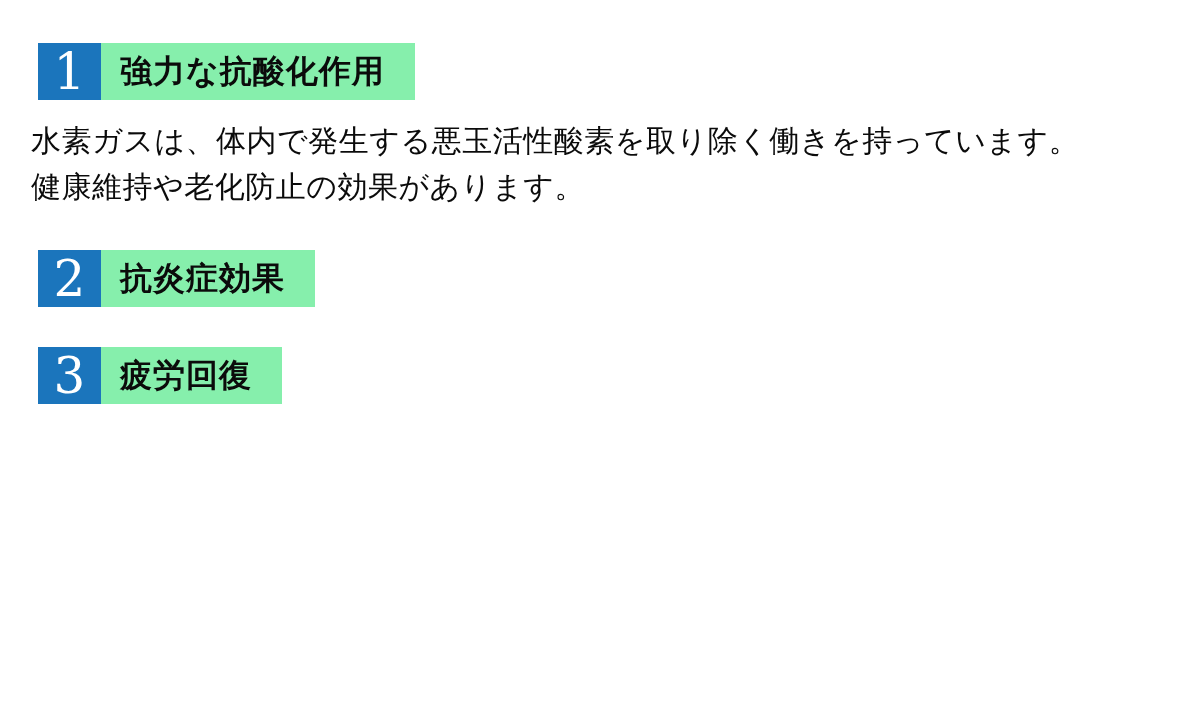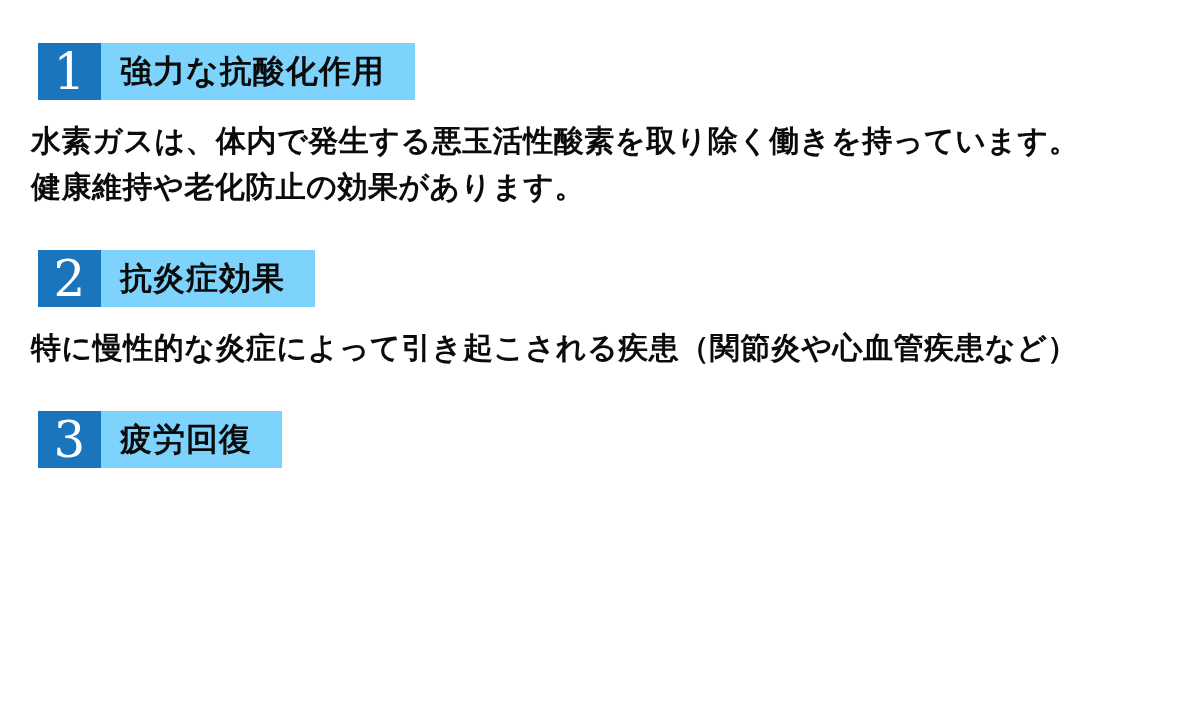--- a/index.html
+++ b/index.html
@@ -34,38 +34,38 @@
     color: #ffffff;
     font-family: "DejaVu Serif", serif;
     font-size: 50px;
     line-height: 1;
     display: flex;
     align-items: center;
     justify-content: center;
     flex: 0 0 auto;
   }
   .header-title {
-    background: #7dd3fc;
+    background: #86efac;
     display: flex;
     align-items: center;
     padding: 0 30px 0 19px;
     font-size: 32px;
     font-weight: bold;
     letter-spacing: 1px;
     color: #0b0b0b;
     white-space: nowrap;
   }
   .section-body {
     margin: 18px 0 0 31px;
     font-size: 30px;
     line-height: 46px;
     letter-spacing: 0.5px;
     color: #0b0b0b;
   }
-  .body-line { white-space: nowrap; font-weight: bold; }
+  .body-line { white-space: nowrap; }
 </style>
 </head>
 <body>
 
 <div class="page">
 
   <div class="section" id="section-1">
     <div class="section-header">
       <div class="num-badge">1</div>
       <div class="header-title">強力な抗酸化作用</div>
@@ -75,21 +75,20 @@
       <div class="body-line">健康維持や老化防止の効果があります。</div>
     </div>
   </div>
 
   <div class="section" id="section-2">
     <div class="section-header">
       <div class="num-badge">2</div>
       <div class="header-title">抗炎症効果</div>
     </div>
     <div class="section-body">
-      <div class="body-line">特に慢性的な炎症によって引き起こされる疾患（関節炎や心血管疾患など）</div>
     </div>
   </div>
 
   <div class="section" id="section-3">
     <div class="section-header">
       <div class="num-badge">3</div>
       <div class="header-title">疲労回復</div>
     </div>
   </div>
 

